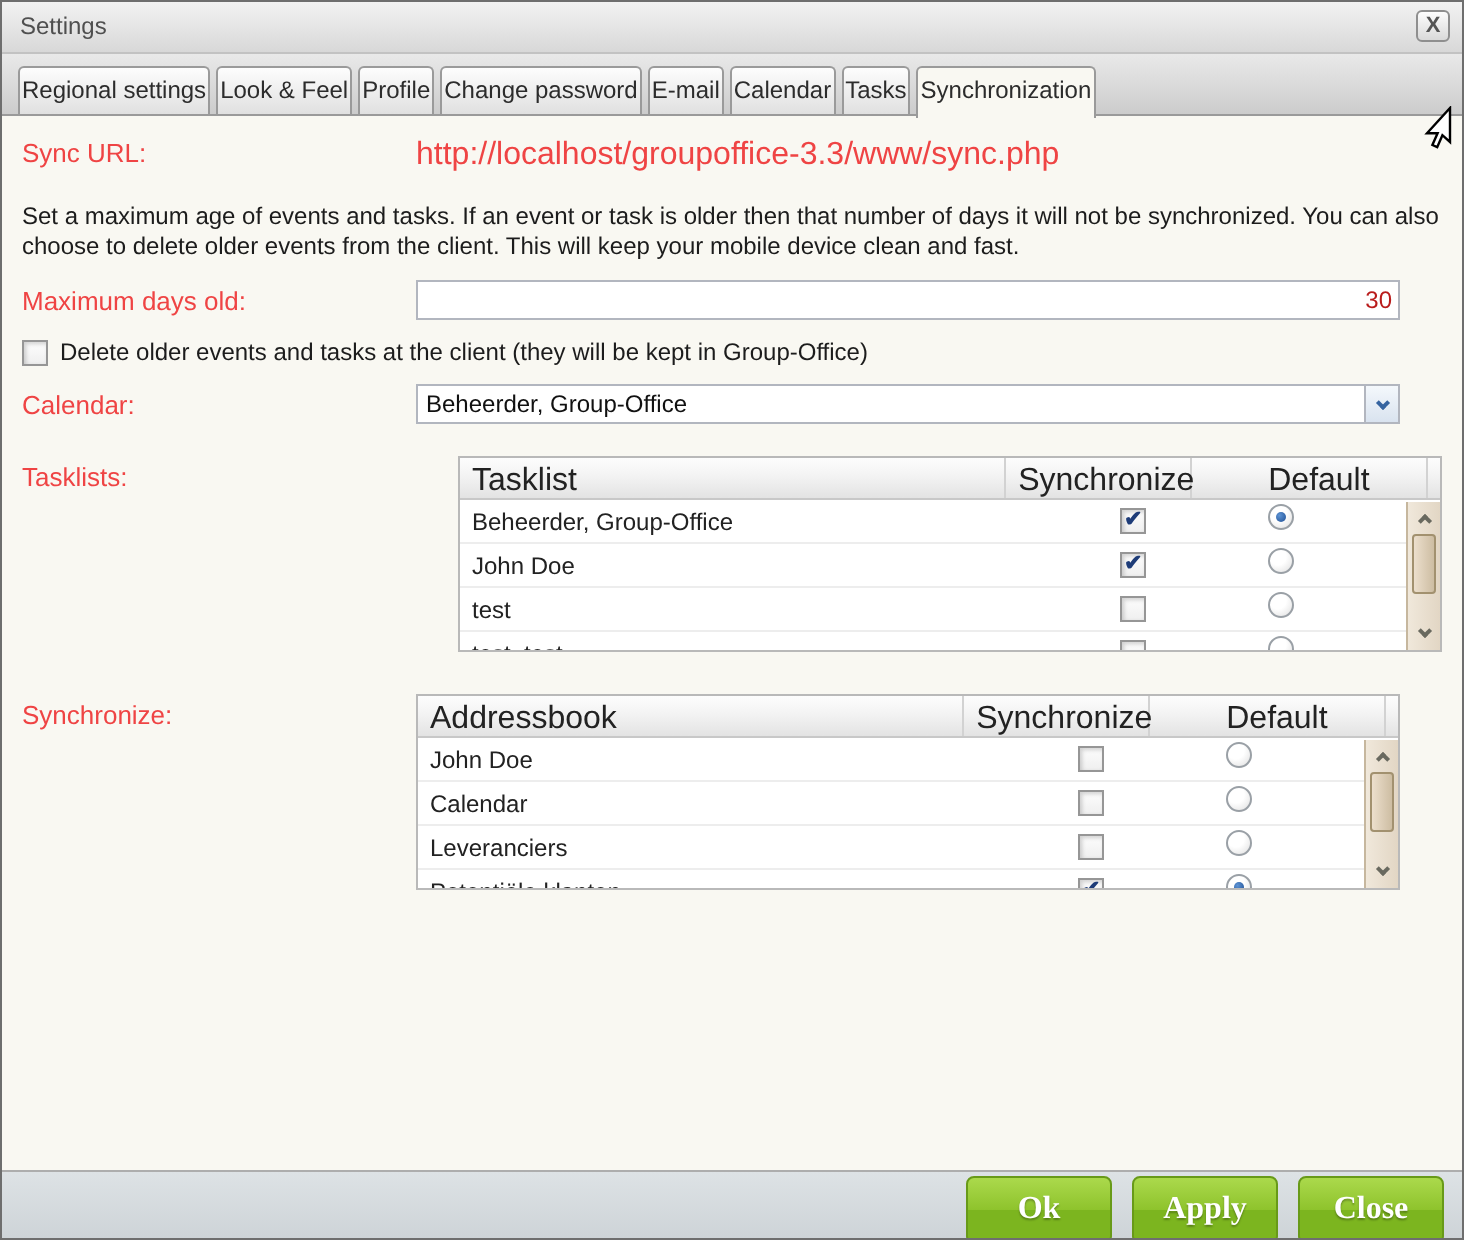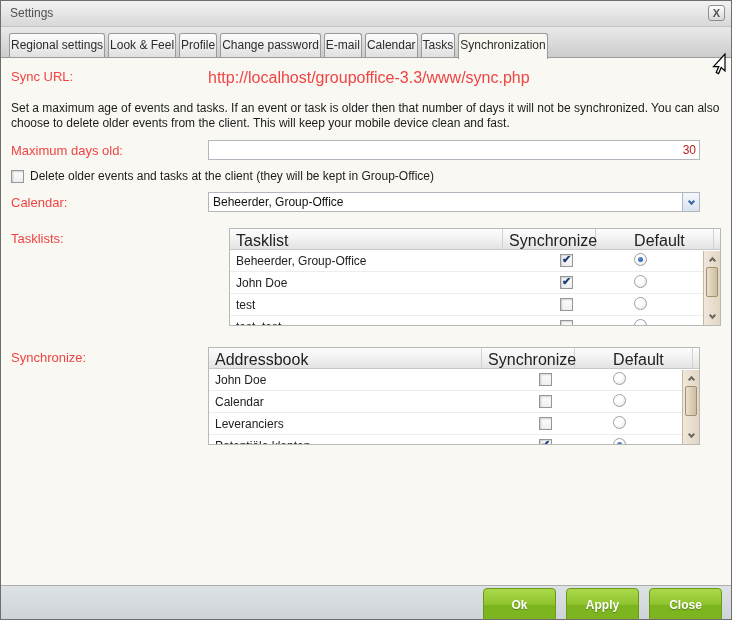--- a/index.html
+++ b/index.html
@@ -57,21 +57,21 @@
   .chev.d { transform:rotate(45deg); margin-bottom:3px; }
   .sthumb { position:absolute; left:2px; width:12px; top:16px; height:30px; background:linear-gradient(90deg,#ecdfcd,#cdbda2); border:1px solid #a2916f; border-radius:2px; }
 
   
   .dv-manu { width:232px; } .dv-model { width:97px; } .dv-uri { width:113px; } .dv-s1 { width:28px; } .dv-s2 { flex:1; border-right:none; }
   .dbody { height:87px; background:#fff; }
   .emptytext { font-size:12px; color:#8a8a8a; padding:12px 0 0 9px; }
 
   
   .footer { height:40px; background:linear-gradient(#dde2e5,#ccd2d6); border-bottom:3px solid #7b878d; display:flex; justify-content:flex-end; align-items:center; padding-right:9px; gap:10px; }
-  .btn { min-width:73px; height:34px; border:1px solid #689a18; border-radius:4px; background:linear-gradient(#abd94c,#8ec32c 50%,#7cb51f 50%,#7cb51f); color:#fff; font-weight:bold; font-size:12px; font-family:Liberation Sans, sans-serif; text-shadow:0 1px 1px rgba(0,0,0,.3); cursor:pointer; }
+  .btn { min-width:73px; height:34px; border:1px solid #689a18; border-radius:4px; background:linear-gradient(#abd94c,#8ec32c 50%,#7cb51f 50%,#7cb51f); color:#fff; font-weight:bold; font-size:16px; font-family:Liberation Serif, serif; text-shadow:0 1px 1px rgba(0,0,0,.3); cursor:pointer; }
 
   .cursor { position:absolute; top:52px; left:710px; z-index:9; }
 </style>
 </head>
 <body>
 
 <div class="window">
 
   <div class="titlebar">
     <div class="wtitle">Settings</div>

